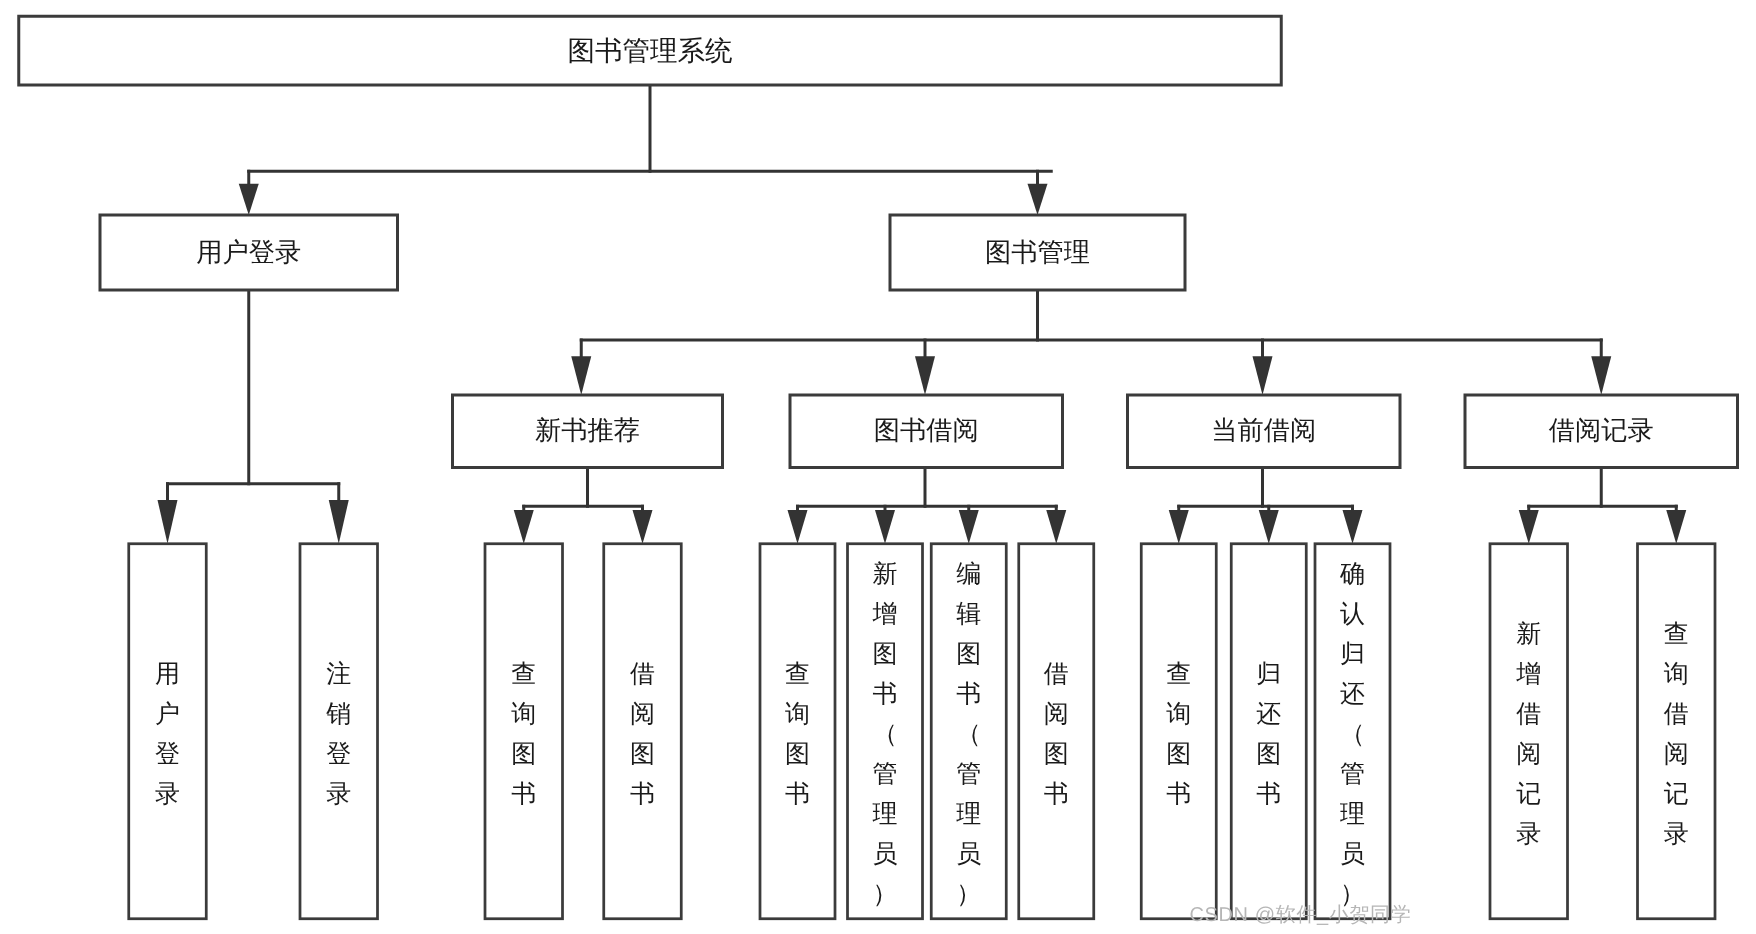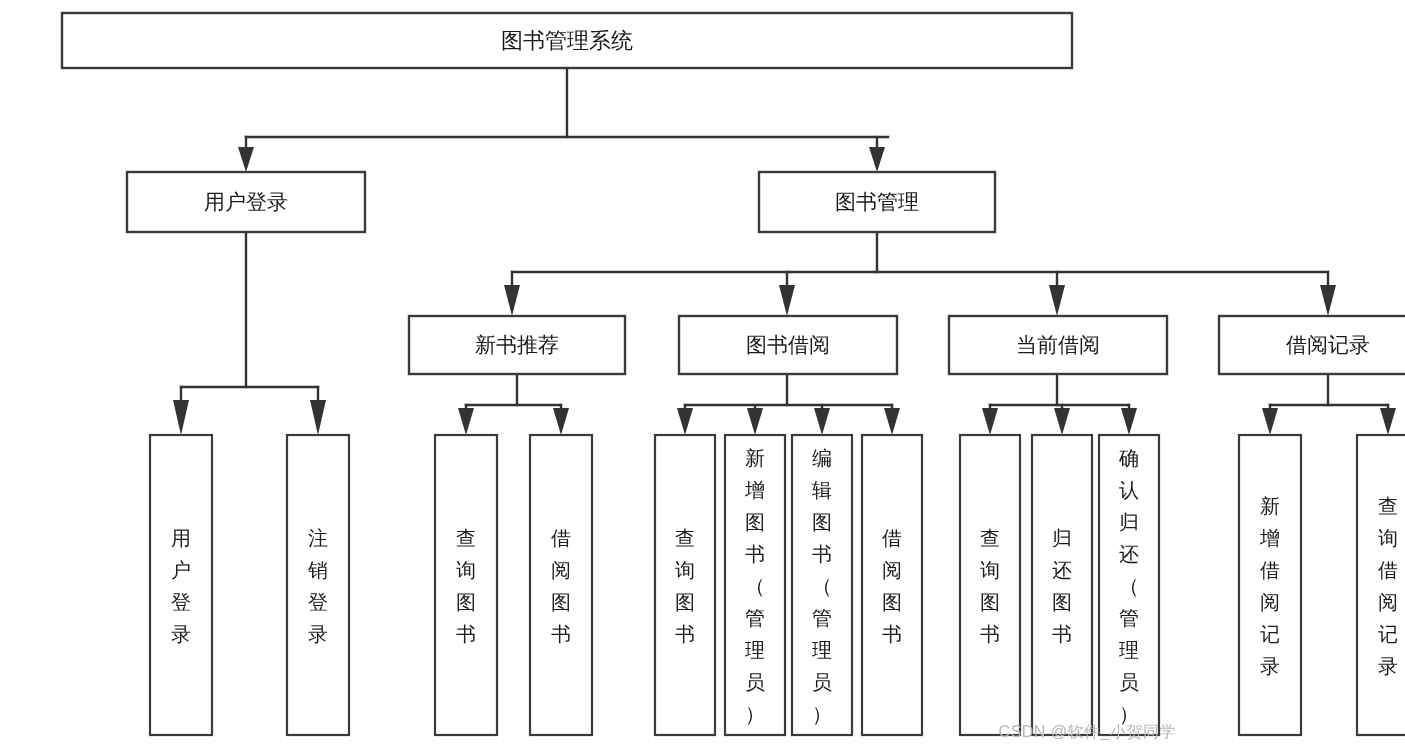--- a/index.html
+++ b/index.html
@@ -11,21 +11,20 @@
     font-family: "Liberation Sans", "DejaVu Sans", sans-serif;
     width: 1405px;
     height: 747px;
     overflow: hidden;
     position: relative;
   }
   #diagram-root {
     position: relative;
     width: 1137px;
     height: 747px;
-    padding-left: 47px;
   }
   svg.diagram {
     display: block;
     width: 1405px;
     height: 747px;
   }
   .node-box {
     fill: #ffffff;
     stroke: #3b3b3b;
     stroke-width: 2.4;

